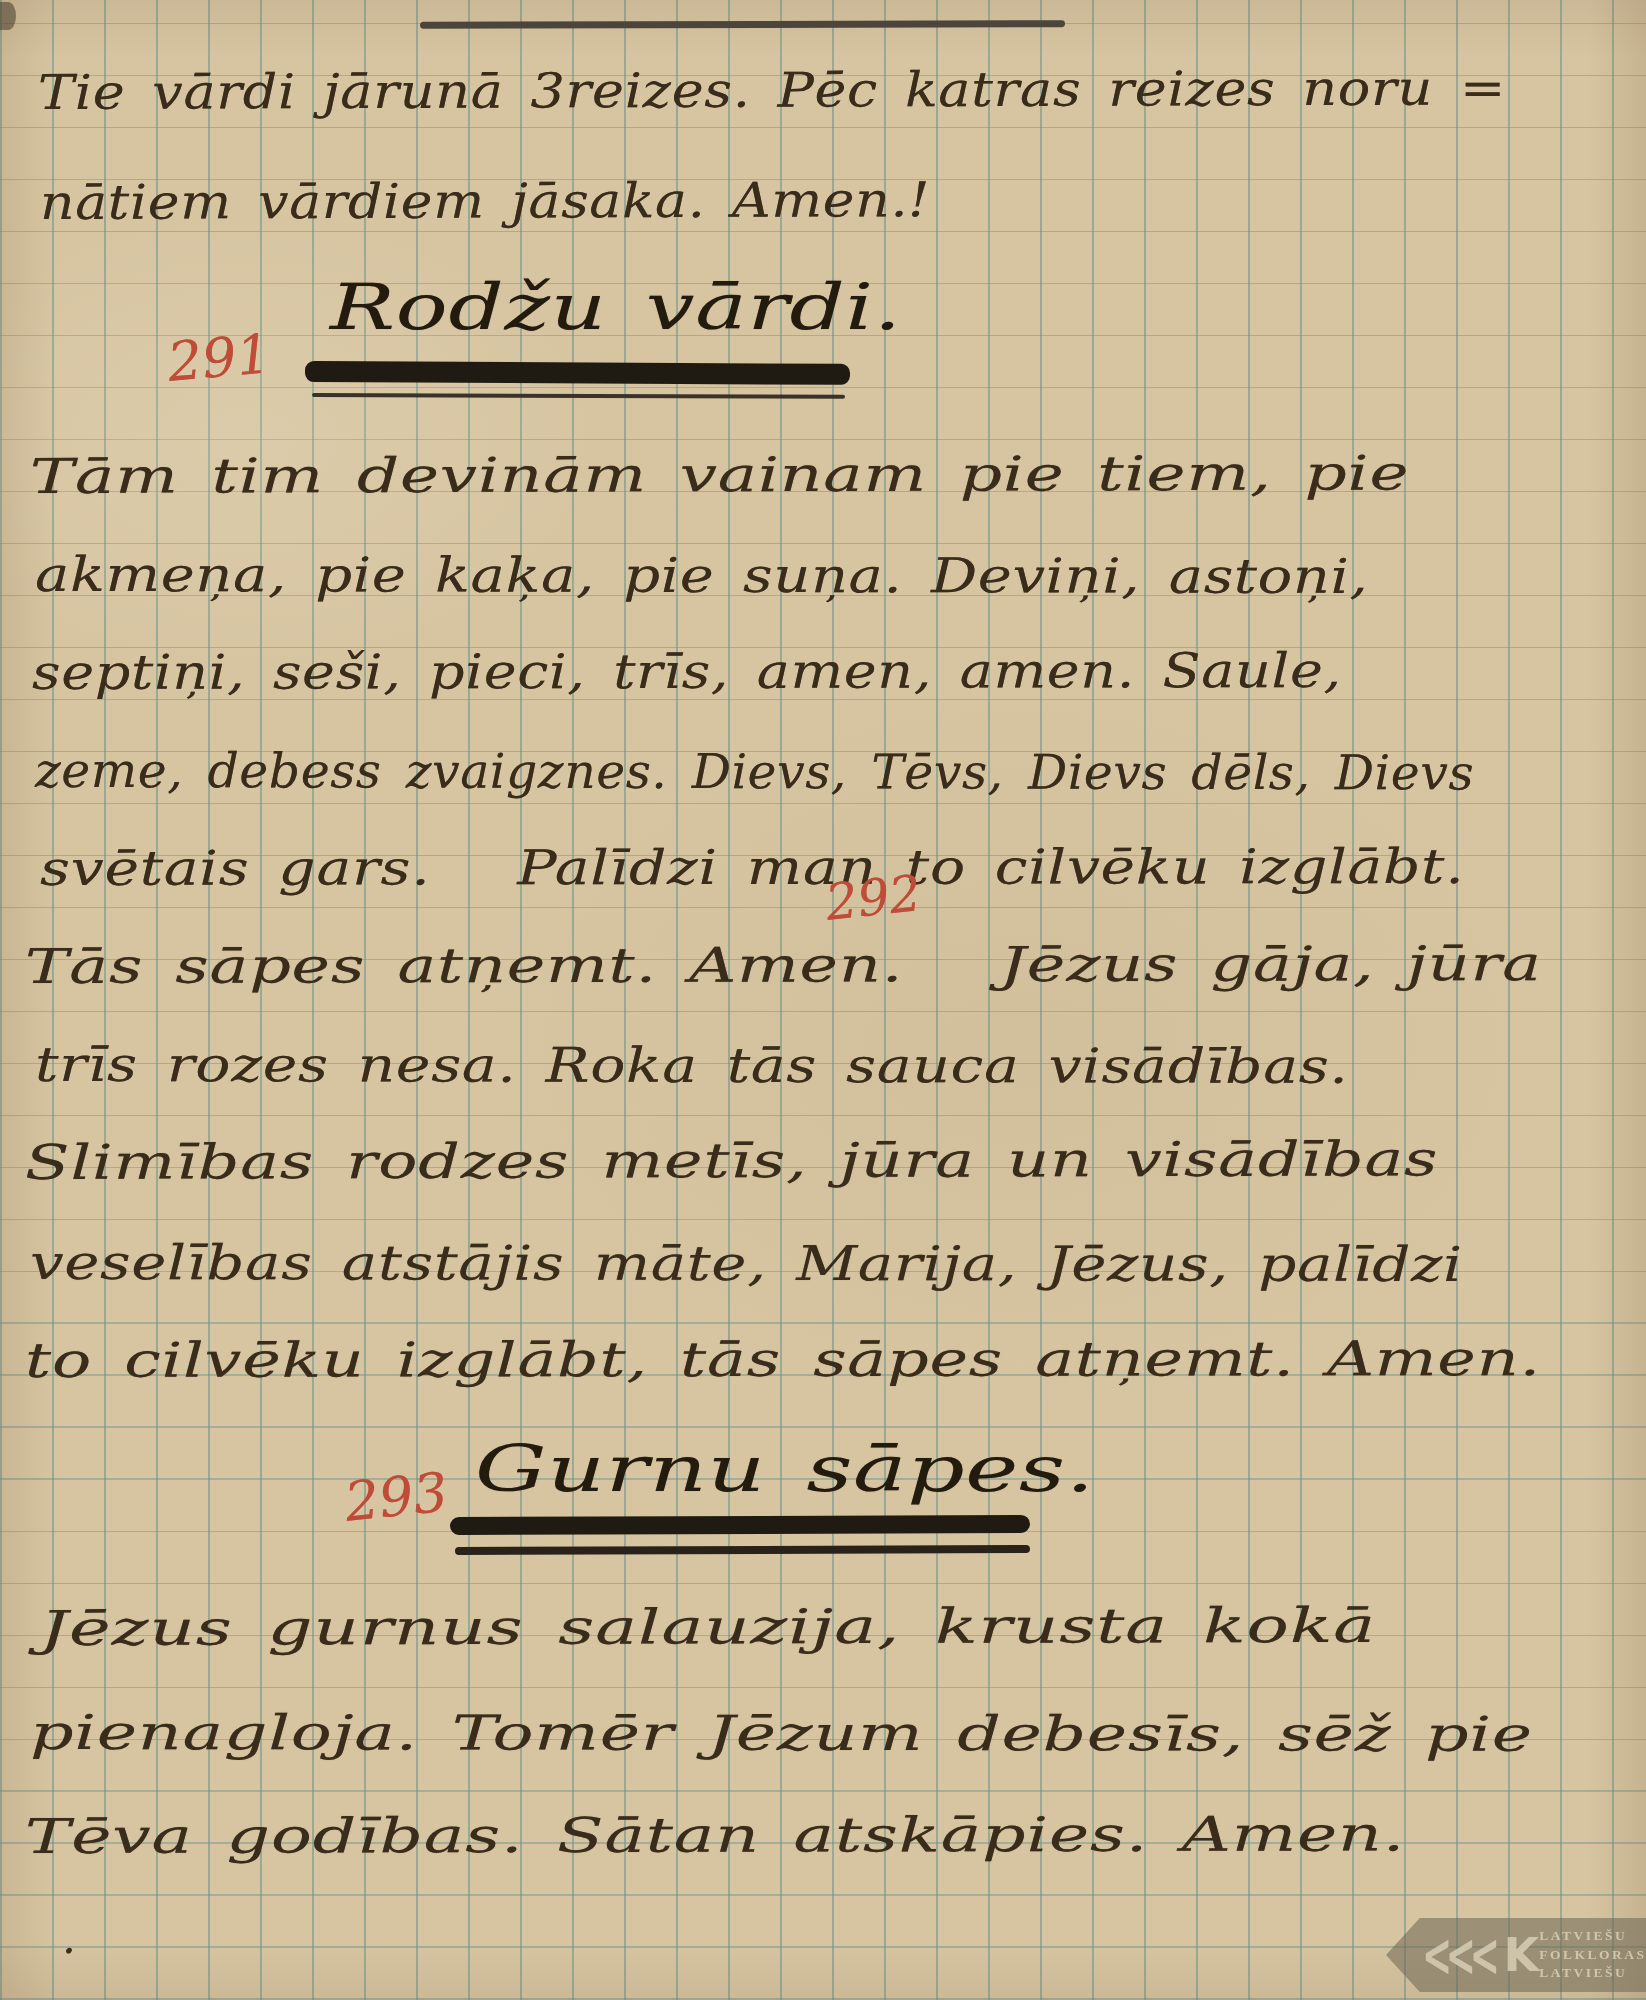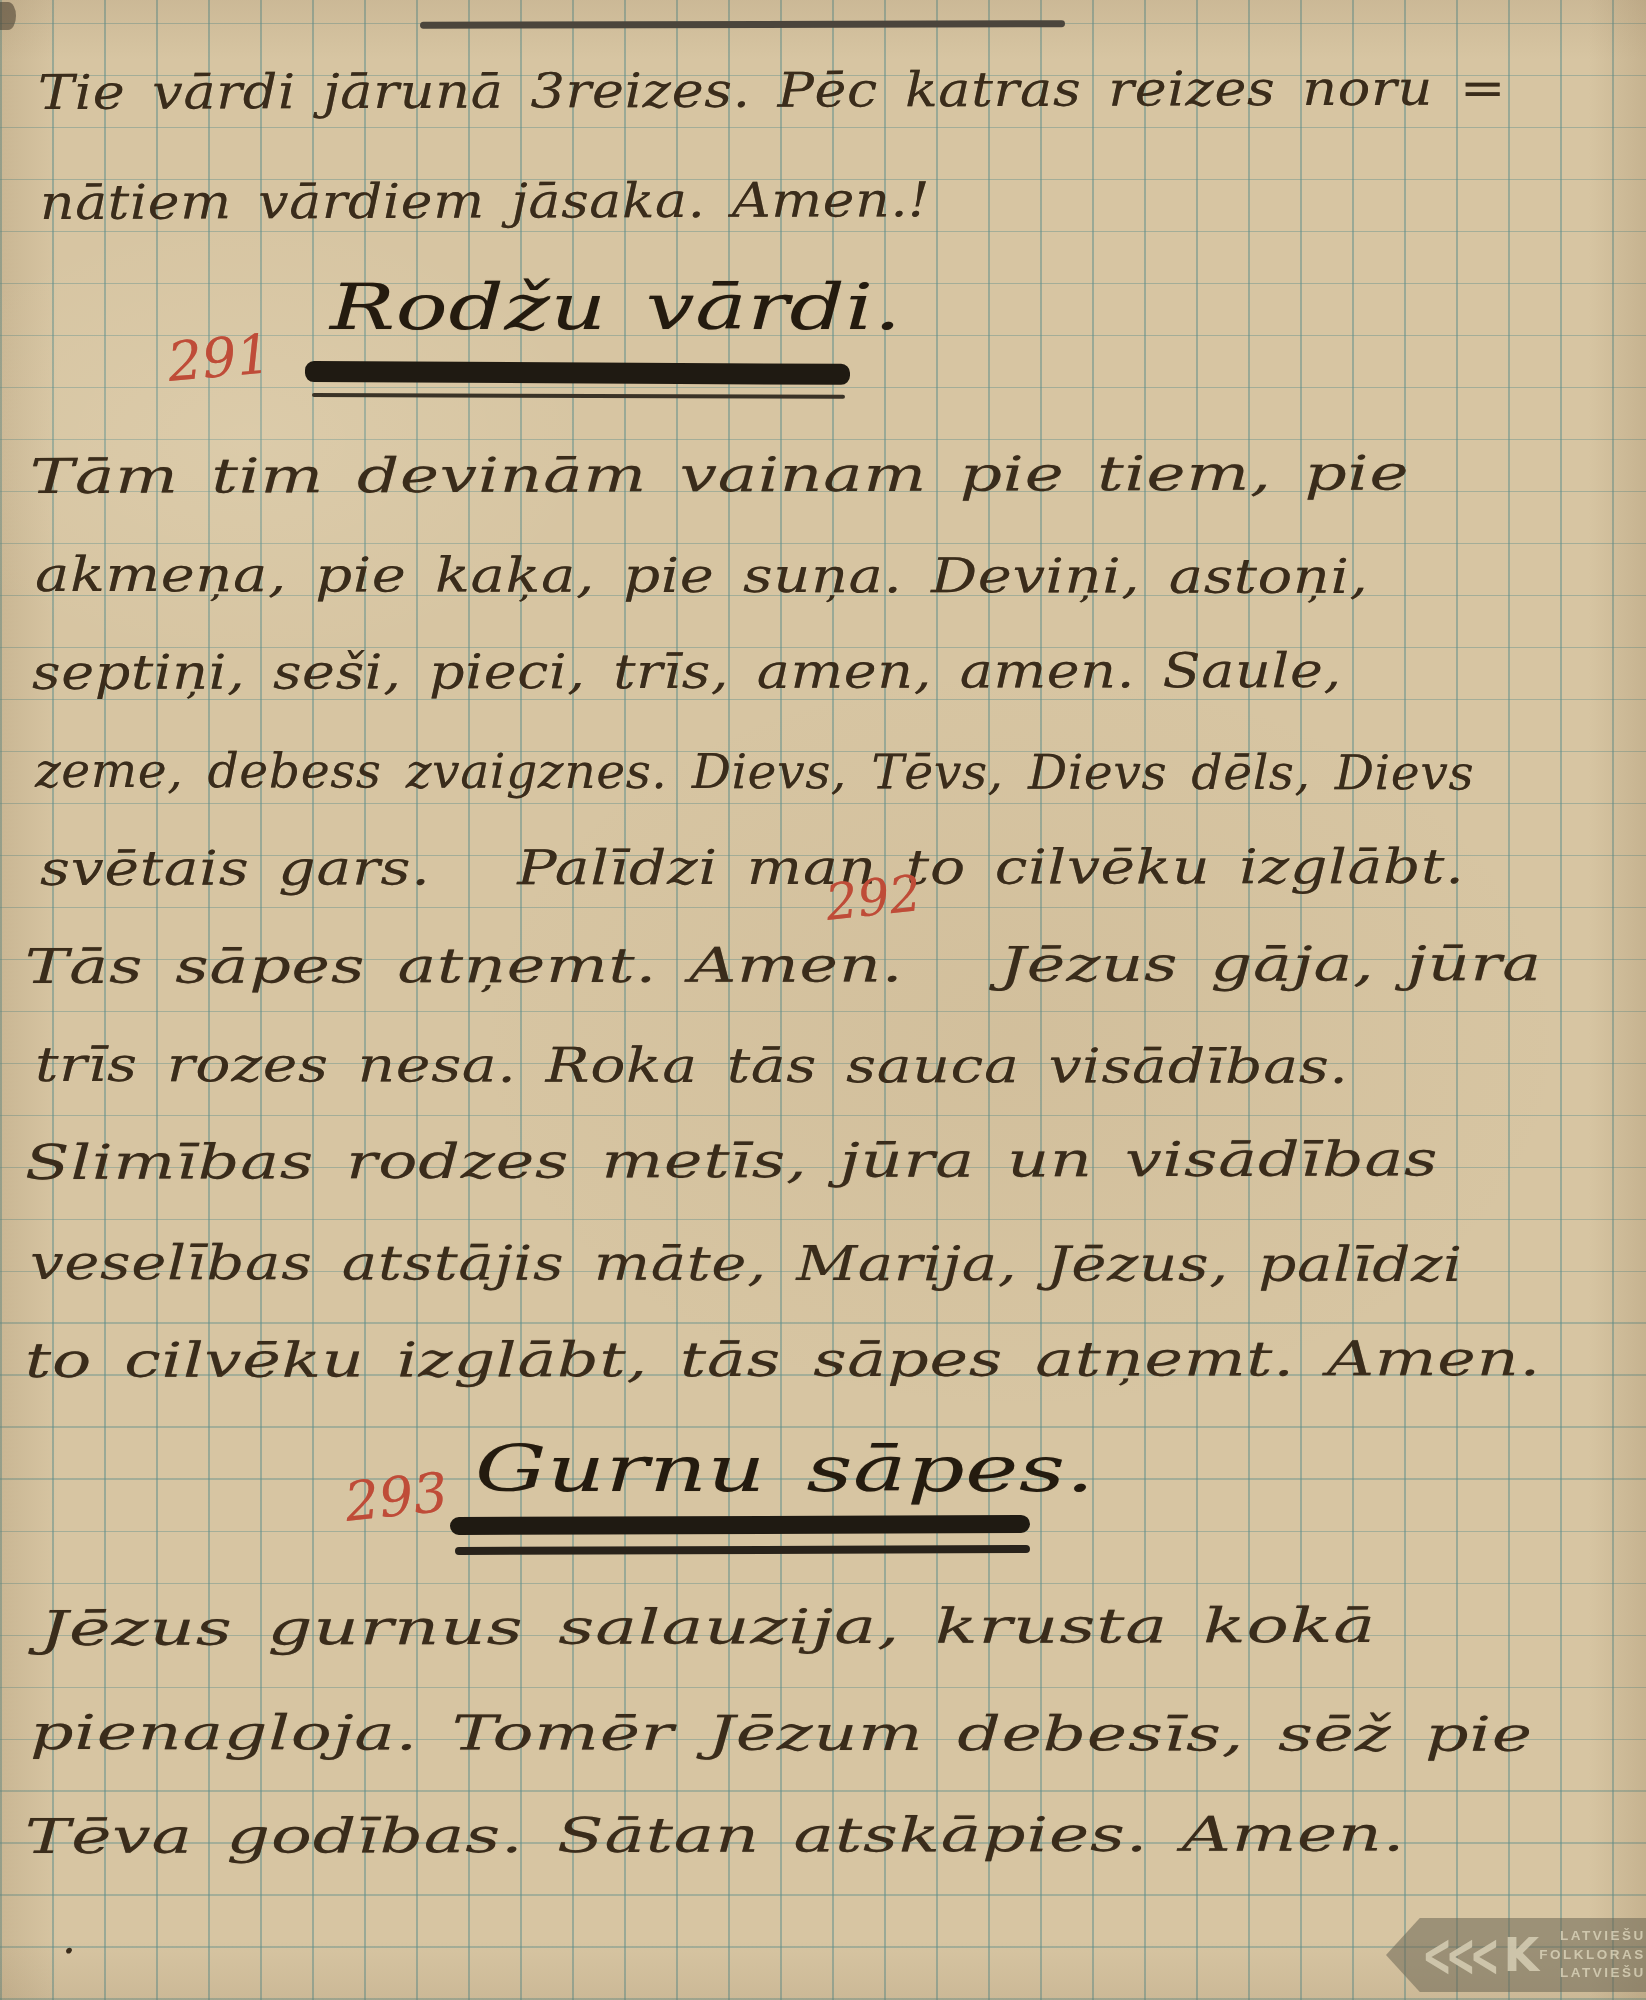--- a/index.html
+++ b/index.html
@@ -92,22 +92,21 @@
   .wm-letter{
     font-family:"DejaVu Sans", sans-serif;
     font-weight:900;
     font-size:46px;
     color:rgba(214,206,180,0.85);
     margin-left:2px;
     line-height:1;
   }
   .wm-text{
     margin-left:auto;
-    text-align:right;
-    font-family:Liberation Sans, sans-serif;
+    font-family:Liberation Serif, serif;
     font-size:13.5px;
     font-weight:bold;
     letter-spacing:2.5px;
     line-height:1.4;
     color:rgba(219,211,186,0.82);
     white-space:nowrap;
   }
   .dot{
     position:absolute;left:62px;top:1912px;
     font-size:44px;color:#3a2c1b;font-style:italic;

